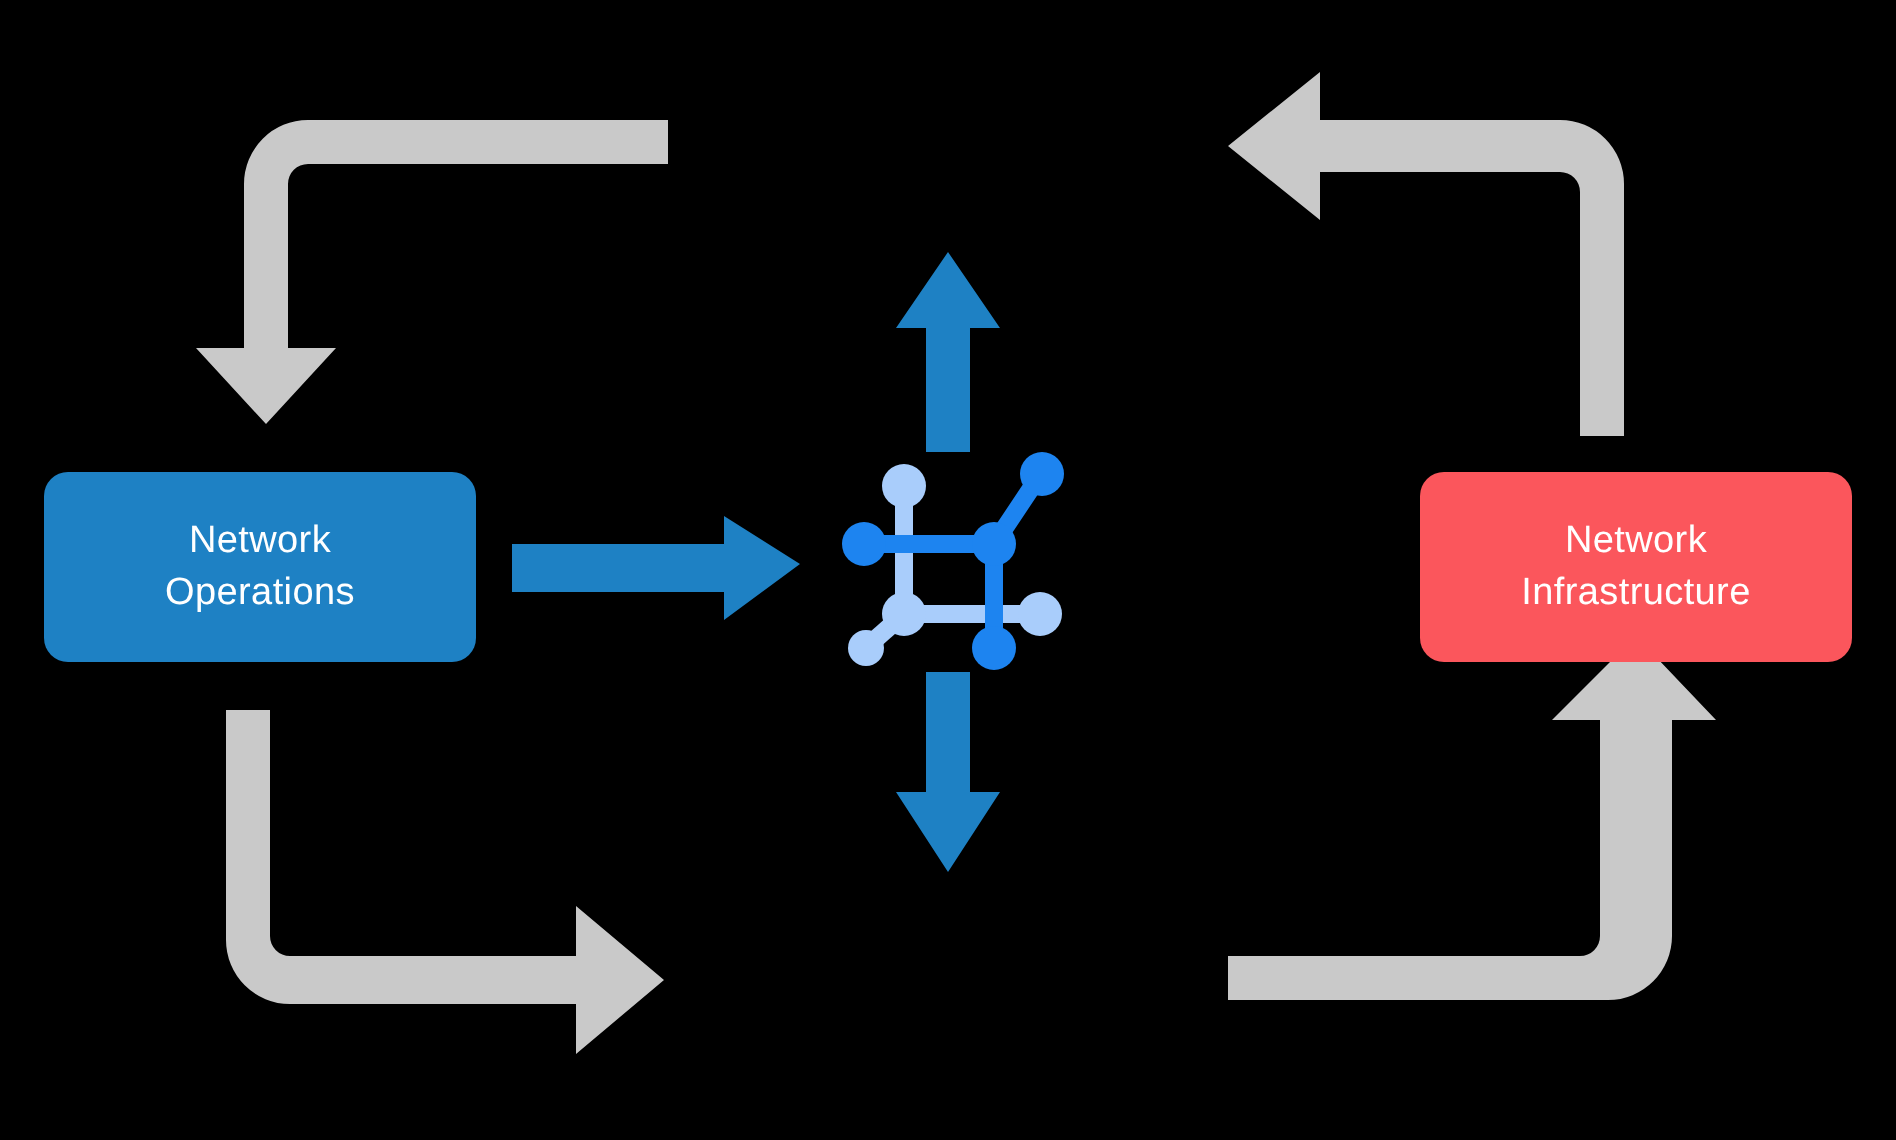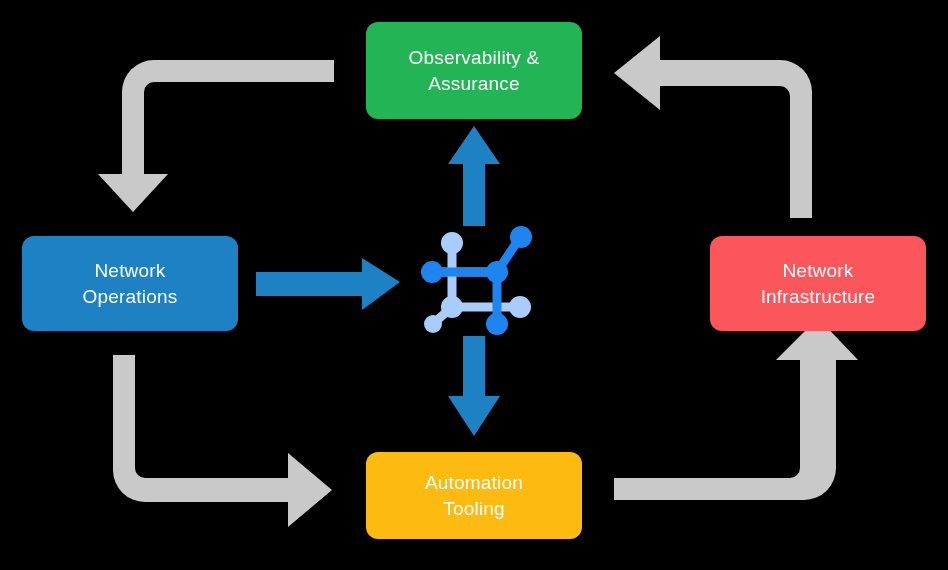--- a/index.html
+++ b/index.html
@@ -107,25 +107,21 @@
       <circle class="net-light" cx="433" cy="324" r="9"></circle>
       <circle class="net-light" cx="520" cy="307" r="11"></circle>
 
       <circle class="net-dark" cx="432" cy="272" r="11"></circle>
       <circle class="net-dark" cx="497" cy="272" r="11"></circle>
       <circle class="net-dark" cx="521" cy="237" r="11"></circle>
       <circle class="net-dark" cx="497" cy="324" r="11"></circle>
     </g>
   </svg>
 
-  <div class="node-box" id="box-observability">Observability &amp;
-Assurance</div>
 
   <div class="node-box" id="box-network-operations">Network
 Operations</div>
 
   <div class="node-box" id="box-network-infrastructure">Network
 Infrastructure</div>
 
-  <div class="node-box" id="box-automation-tooling">Automation
-Tooling</div>
 
 </div>
 
 </body></html>

